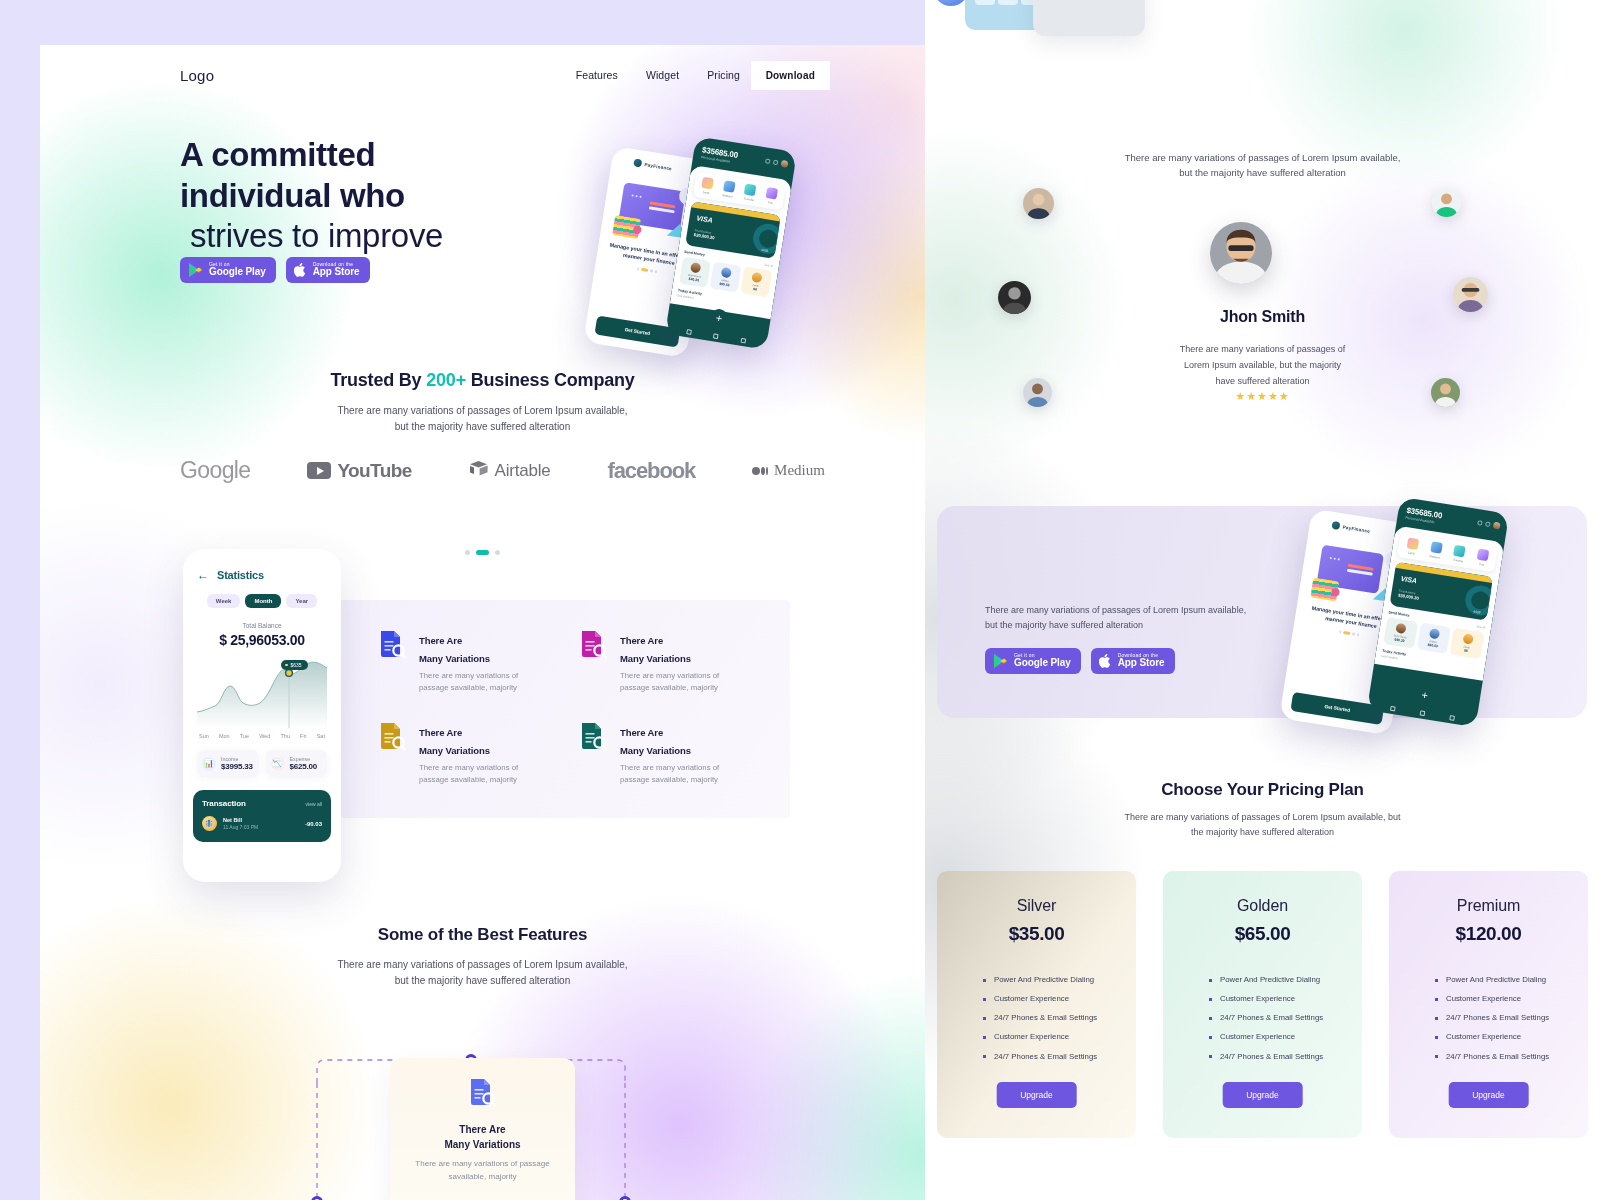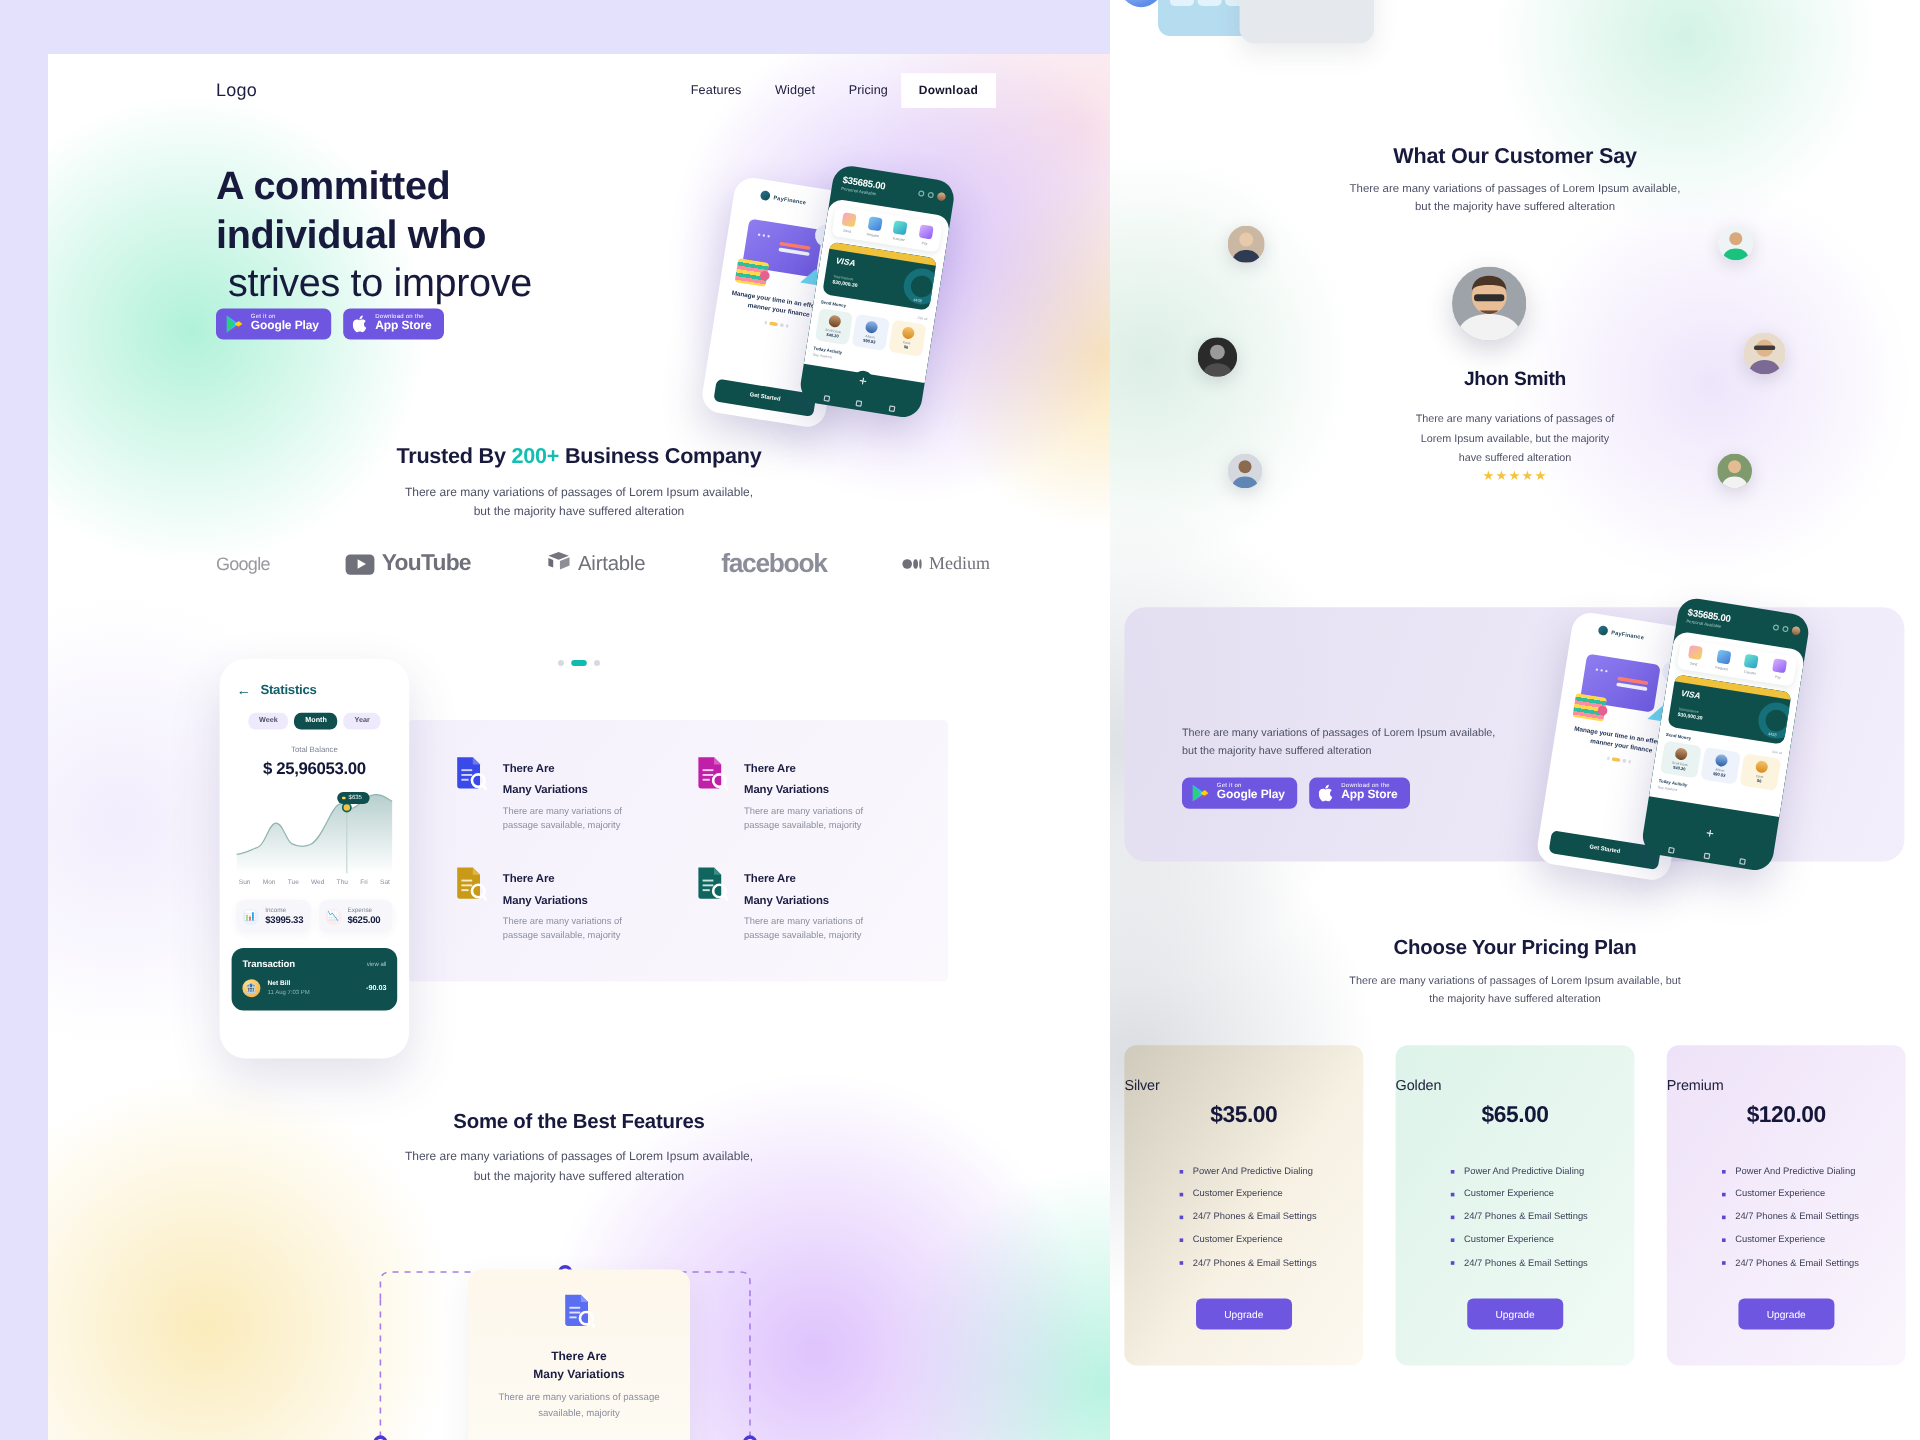--- a/index.html
+++ b/index.html
@@ -176,21 +176,21 @@
   .trusted-h .accent { color: #13bfb0; }
   .trusted-p {
     position: absolute; left: 0; right: 0; top: 358px; text-align: center;
     font-size: 10px; color: #4e5166; line-height: 1.55;
   }
   .logos-row {
     position: absolute; left: 140px; right: 100px; top: 412px;
     display: flex; align-items: center; justify-content: space-between;
   }
   .brand { display: flex; align-items: center; gap: 6px; color: #8b8d99; }
-  .b-google { font-size: 15px; color: #98999f; font-family: "Liberation Sans", sans-serif; letter-spacing: -.6px; }
+  .b-google { font-size: 23px; color: #98999f; font-family: "Liberation Sans", sans-serif; letter-spacing: -.6px; }
   .b-yt-box { width: 24px; height: 17px; border-radius: 4px; background: #6f7079;
     display: flex; align-items: center; justify-content: center; }
   .b-yt-box .tri { width: 0; height: 0; border-left: 7px solid #fff;
     border-top: 4.5px solid transparent; border-bottom: 4.5px solid transparent; margin-left: 2px; }
   .b-yt-txt { font-size: 19px; font-weight: 700; color: #6f7079; letter-spacing: -.6px; }
   .b-air-txt { font-size: 17px; color: #6f7079; letter-spacing: -.2px; }
   .b-fb { font-size: 22px; font-weight: 700; color: #8b8d99; letter-spacing: -1.1px; }
   .b-med-txt { font-size: 15px; color: #6f7079; font-family: "Liberation Serif", serif; }
   .b-med-dots { display: flex; align-items: center; gap: 1px; }
   .b-med-dots i { background: #6f7079; border-radius: 50%; display: block; }
@@ -338,21 +338,21 @@
   .pr-h { position: absolute; left: 0; right: 0; top: 780px; text-align: center;
     font-size: 17px; font-weight: 700; color: #181a3d; letter-spacing: -.2px; }
   .pr-p { position: absolute; left: 0; right: 0; top: 810px; text-align: center;
     font-size: 9px; color: #4e5166; line-height: 1.7; }
   .pr-cards { position: absolute; left: 12px; right: 12px; top: 871px;
     display: flex; gap: 27px; }
   .pr-card { flex: 1; height: 267px; border-radius: 10px; padding: 26px 0 0; position: relative; }
   .pr-card.silver { background: linear-gradient(125deg,#cfcabb,#f7f1e4 55%,#fdf9f0); }
   .pr-card.golden { background: linear-gradient(125deg,#ddf3e9,#e8f7f0 55%,#f1fbf6); }
   .pr-card.premium { background: linear-gradient(125deg,#eee2f8,#f5edfb 55%,#faf5fd); }
-  .pr-name { text-align: left; font-size: 12px; color: #20223f; letter-spacing: -.1px; }
+  .pr-name { text-align: center; font-size: 16px; color: #20223f; letter-spacing: -.1px; }
   .pr-price { text-align: center; font-size: 19px; font-weight: 700; color: #15173a;
     margin-top: 8px; letter-spacing: -.4px; }
   .pr-list { margin-top: 30px; padding-left: 46px; list-style: none; }
   .pr-list li { font-size: 7.8px; color: #3b3e57; margin-bottom: 9px;
     position: relative; padding-left: 11px; line-height: 1.3; }
   .pr-list li::before { content: ""; position: absolute; left: 0; top: 3.5px;
     width: 3px; height: 3px; background: #5b48cf; }
   .pr-btn { position: absolute; left: 50%; transform: translateX(-50%); bottom: 30px;
     background: #6e56e0; color: #fff; border: none; border-radius: 5px;
     font-size: 8.5px; padding: 8px 24px; cursor: pointer; font-weight: 500;
@@ -758,21 +758,20 @@
 
         <span class="cell" style="left:10px;top:33px"></span>
           <span class="cell" style="left:33px;top:33px"></span>
           <span class="cell" style="left:56px;top:33px"></span>
       </div>
       <div class="ta-sq ta-gray"></div>
 
       <div class="ta-ball"></div>
     </div>
 
-    <div class="cust-h">What Our Customer Say</div>
     <div class="cust-p" style="white-space:pre-line">There are many variations of passages of Lorem Ipsum available,
 but the majority have suffered alteration</div>
 
     <div class="avatar" style="left:98px;top:188px;width:31px;height:31px">
       <svg class="av-face" viewBox="0 0 32 32">
           <rect width="32" height="32" fill="#cbb8a2"></rect>
           <circle cx="16" cy="12" r="6" fill="#e8c9a9"></circle>
           <path d="M4 32c0-7 5-11 12-11s12 4 12 11z" fill="#2f3b52"></path>
         </svg>
     </div>

